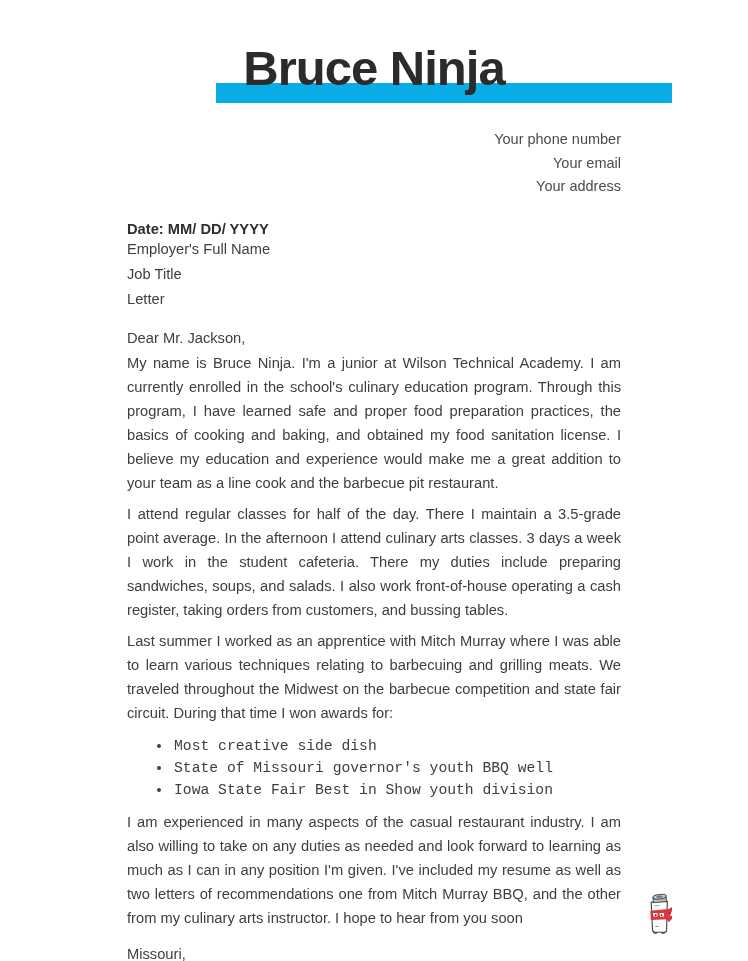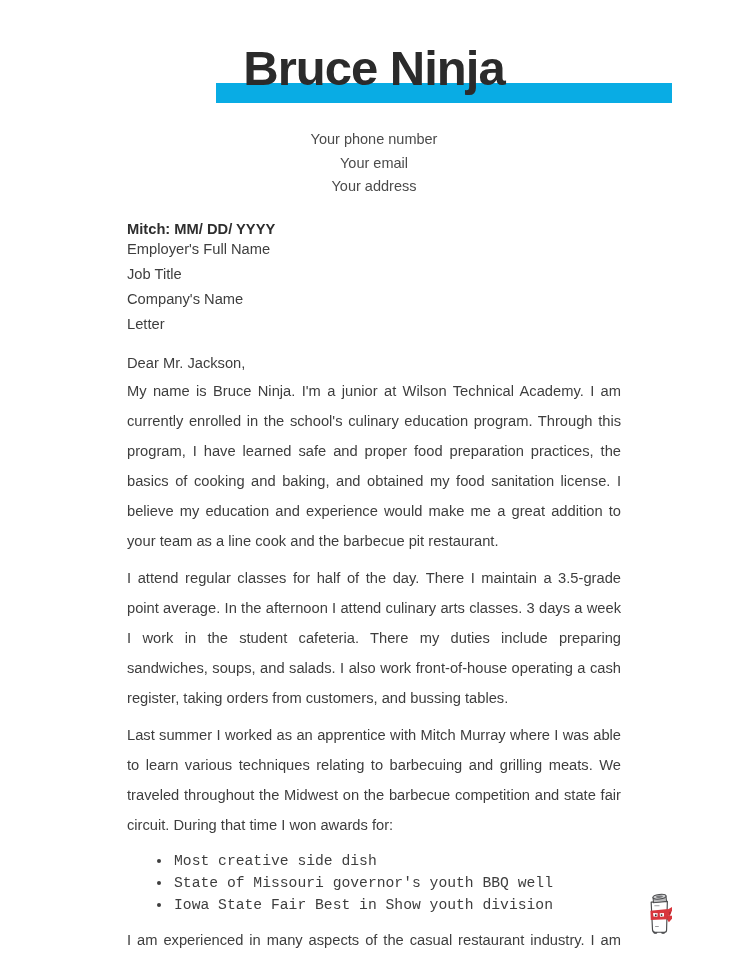--- a/index.html
+++ b/index.html
@@ -33,21 +33,21 @@
     line-height: 1;
     font-weight: bold;
     letter-spacing: -1px;
     color: var(--title, #2b2b2b);
     z-index: 2;
   }
 
   
   .contact {
     margin-top: 21px;
-    text-align: center;
+    text-align: right;
     font-size: 14.5px;
     line-height: 23.5px;
     color: #4b4b4b;
   }
 
   
   .date-line {
     margin-top: 22px;
     font-size: 14.7px;
     font-weight: bold;
@@ -62,21 +62,21 @@
 
   .salutation {
     margin-top: 16px;
     margin-bottom: 2px;
     font-size: 14.7px;
     line-height: 21.5px;
   }
 
   .body-p {
     font-size: 14.7px;
-    line-height: 30px;
+    line-height: 24px;
     text-align: justify;
     margin-bottom: 7px;
   }
 
   ul.awards {
     margin: 10px 0 9px 0;
     padding-left: 45px;
     font-size: 14.7px;
     line-height: 22px;
   }
@@ -108,26 +108,25 @@
   </div>
 
   <div class="content">
 
     <div class="contact">
       <div>Your phone number</div>
       <div>Your email</div>
       <div>Your address</div>
     </div>
 
-    <div class="date-line">Mitch: MM/ DD/ YYYY</div>
+    <div class="date-line">Date: MM/ DD/ YYYY</div>
 
     <div class="recipient">
       <div>Employer's Full Name</div>
       <div>Job Title</div>
-      <div>Company's Name</div>
       <div>Letter</div>
     </div>
 
     <p class="salutation">Dear Mr. Jackson,</p>
 
     <p class="body-p">My name is Bruce Ninja. I'm a junior at Wilson Technical Academy. I am currently enrolled in the school's culinary education program. Through this program, I have learned safe and proper food preparation practices, the basics of cooking and baking, and obtained my food sanitation license. I believe my education and experience would make me a great addition to your team as a line cook and the barbecue pit restaurant.</p>
     <p class="body-p">I attend regular classes for half of the day. There I maintain a 3.5-grade point average. In the afternoon I attend culinary arts classes. 3 days a week I work in the student cafeteria. There my duties include preparing sandwiches, soups, and salads. I also work front-of-house operating a cash register, taking orders from customers, and bussing tables.</p>
     <p class="body-p">Last summer I worked as an apprentice with Mitch Murray where I was able to learn various techniques relating to barbecuing and grilling meats. We traveled throughout the Midwest on the barbecue competition and state fair circuit. During that time I won awards for:</p>
 
     <ul class="awards">

